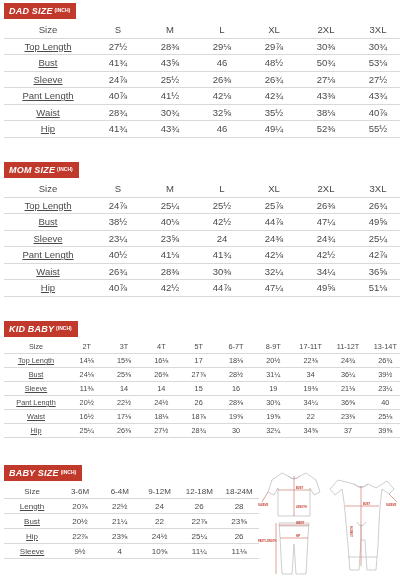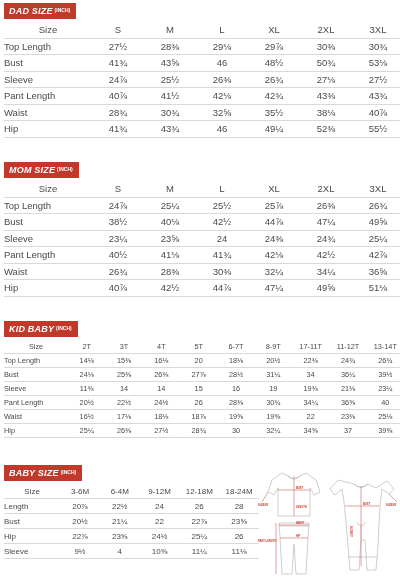--- a/index.html
+++ b/index.html
@@ -42,21 +42,21 @@
     margin-top:3px;
   }
   td,th{
     text-align:center;
     font-weight:normal;
     color:#4a4a4a;
     padding:0;
     border-bottom:1px solid #d9d9d9;
     white-space:nowrap;
   }
-  .rowlabel{ text-align:left; }
+  .rowlabel{ text-align:center;text-decoration:underline; }
 
   
   .t-adult th,.t-adult td{font-size:9.5px;height:15.5px;}
   .t-adult col.c0{width:22%;}
   .t-adult col.cx{width:13%;}
 
   
   .t-kid th,.t-kid td{font-size:7.3px;height:13px;}
   .t-kid col.c0{width:16%;}
   .t-kid col.cx{width:9.33%;}
@@ -274,21 +274,21 @@
           <th>11-12T</th>
           <th>13-14T</th>
         </tr>
       </thead>
       <tbody>
         <tr>
           <td class="rowlabel">Top Length</td>
           <td>14⅛</td>
           <td>15⅜</td>
           <td>16⅛</td>
-          <td>20</td>
+          <td>17</td>
           <td>18⅛</td>
           <td>20½</td>
           <td>22⅜</td>
           <td>24¾</td>
           <td>26¾</td>
         </tr>
         <tr>
           <td class="rowlabel">Bust</td>
           <td>24⅛</td>
           <td>25⅜</td>

